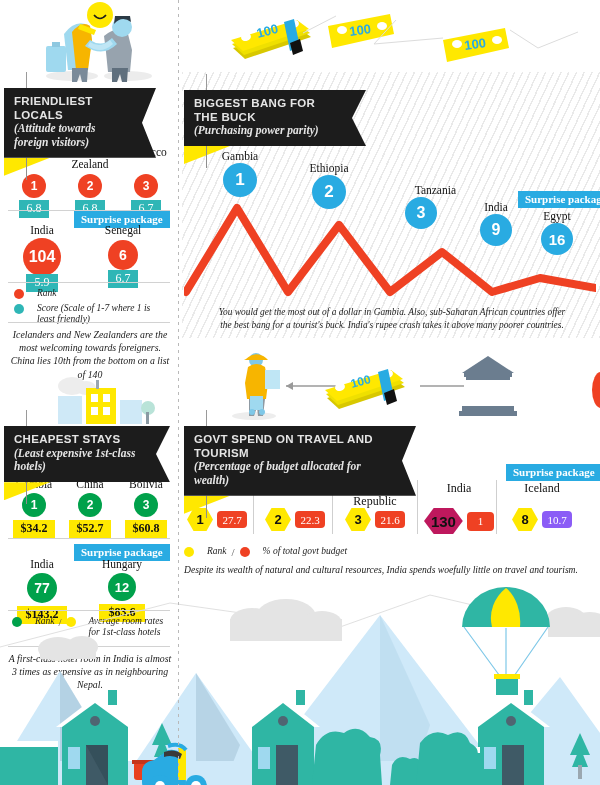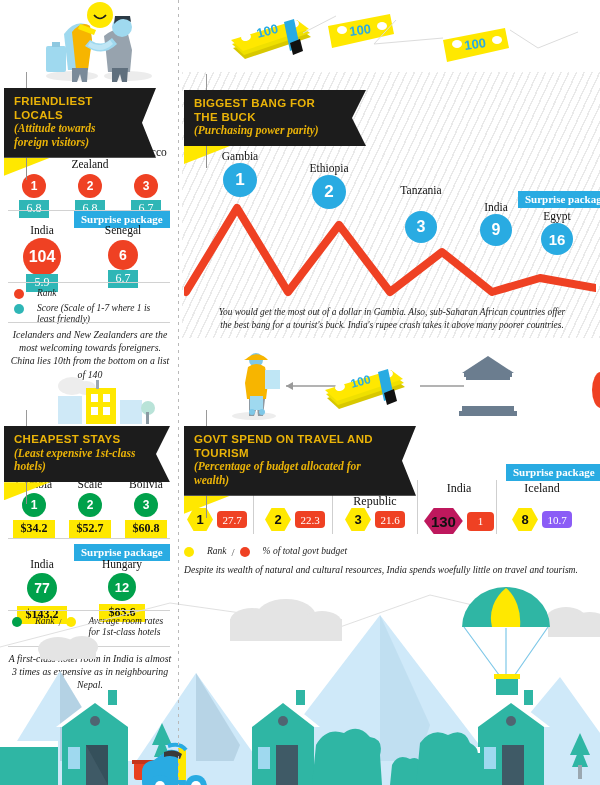--- a/index.html
+++ b/index.html
@@ -24,21 +24,21 @@
   .hatch{
     position:absolute;
     background-color:#ffffff;
     background-image:repeating-linear-gradient(115deg, #e9e9e9 0 1.4px, #ffffff 1.4px 7px);
   }
 
   
   .ribbon{position:absolute;z-index:20;}
   .ribbon .tick{position:absolute;left:22px;top:-16px;width:1px;height:16px;background:#9a9a9a;}
   .ribbon .bar{
-    position:relative;background:#1c1c1c;color:#eab308;
+    position:relative;background:#1c1c1c;color:#e5e5e5;
     padding:7px 26px 8px 10px;
     clip-path:polygon(0 0, 100% 0, calc(100% - 14px) 50%, 100% 100%, 0 100%);
   }
   .ribbon .t1{font-size:11.5px;font-weight:bold;letter-spacing:.3px;line-height:1.18;}
   .ribbon .t2{font-family:"Liberation Serif",serif;font-style:italic;font-weight:bold;font-size:11.5px;line-height:1.2;}
   .ribbon .flag{
     position:absolute;left:0;top:100%;width:46px;height:18px;background:#ffe800;
     clip-path:polygon(0 0, 100% 0, 0 100%);
   }
   .ribbon .stem{position:absolute;left:22px;top:100%;width:1px;height:22px;background:#8e8e8e;}
@@ -222,21 +222,21 @@
   </div>
 
   <div class="abs" style="left:6px;top:478px;width:168px;">
     <div style="display:flex;">
       <div style="width:56px;">
         <div class="cname">Gambia</div>
         <div class="circle" style="width:24px;height:24px;background:#00a14b;font-size:12px;margin:3px auto 0;">1</div>
         <div class="score-chip" style="width:42px;background:#ffe800;color:#111;margin:3px auto 0;font-weight:bold;">$34.2</div>
       </div>
       <div style="width:56px;">
-        <div class="cname">Scale</div>
+        <div class="cname">China</div>
         <div class="circle" style="width:24px;height:24px;background:#00a14b;font-size:12px;margin:3px auto 0;">2</div>
         <div class="score-chip" style="width:42px;background:#ffe800;color:#111;margin:3px auto 0;font-weight:bold;">$52.7</div>
       </div>
       <div style="width:56px;">
         <div class="cname">Bolivia</div>
         <div class="circle" style="width:24px;height:24px;background:#00a14b;font-size:12px;margin:3px auto 0;">3</div>
         <div class="score-chip" style="width:42px;background:#ffe800;color:#111;margin:3px auto 0;font-weight:bold;">$60.8</div>
       </div>
     </div>
   </div>
@@ -288,21 +288,21 @@
 
   <div class="abs" style="left:208px;top:150px;z-index:10;">
     <div class="cname" style="width:64px;margin-bottom:1px;">Gambia</div>
     <div class="circle" style="width:34px;height:34px;background:#29abe2;font-size:17px;margin:0 auto;">1</div>
   </div>
   <div class="abs" style="left:296px;top:162px;z-index:10;">
     <div class="cname" style="width:66px;margin-bottom:1px;">Ethiopia</div>
     <div class="circle" style="width:34px;height:34px;background:#29abe2;font-size:17px;margin:0 auto;">2</div>
   </div>
   <div class="abs" style="left:386px;top:184px;z-index:10;">
-    <div class="cname" style="width:70px;margin-bottom:15px;">Tanzania</div>
+    <div class="cname" style="width:70px;margin-bottom:1px;text-align:right;">Tanzania</div>
     <div class="circle" style="width:32px;height:32px;background:#29abe2;font-size:16px;margin:0 auto;">3</div>
   </div>
   <div class="abs" style="left:468px;top:201px;z-index:10;">
     <div class="cname" style="width:56px;margin-bottom:1px;">India</div>
     <div class="circle" style="width:32px;height:32px;background:#29abe2;font-size:16px;margin:0 auto;">9</div>
   </div>
   <div class="surprise" style="left:518px;top:191px;background:#29abe2;z-index:11;">Surprise package</div>
   <div class="abs" style="left:528px;top:210px;z-index:10;">
     <div class="cname" style="width:58px;margin-bottom:1px;">Egypt</div>
     <div class="circle" style="width:32px;height:32px;background:#29abe2;font-size:15px;margin:0 auto;">16</div>

